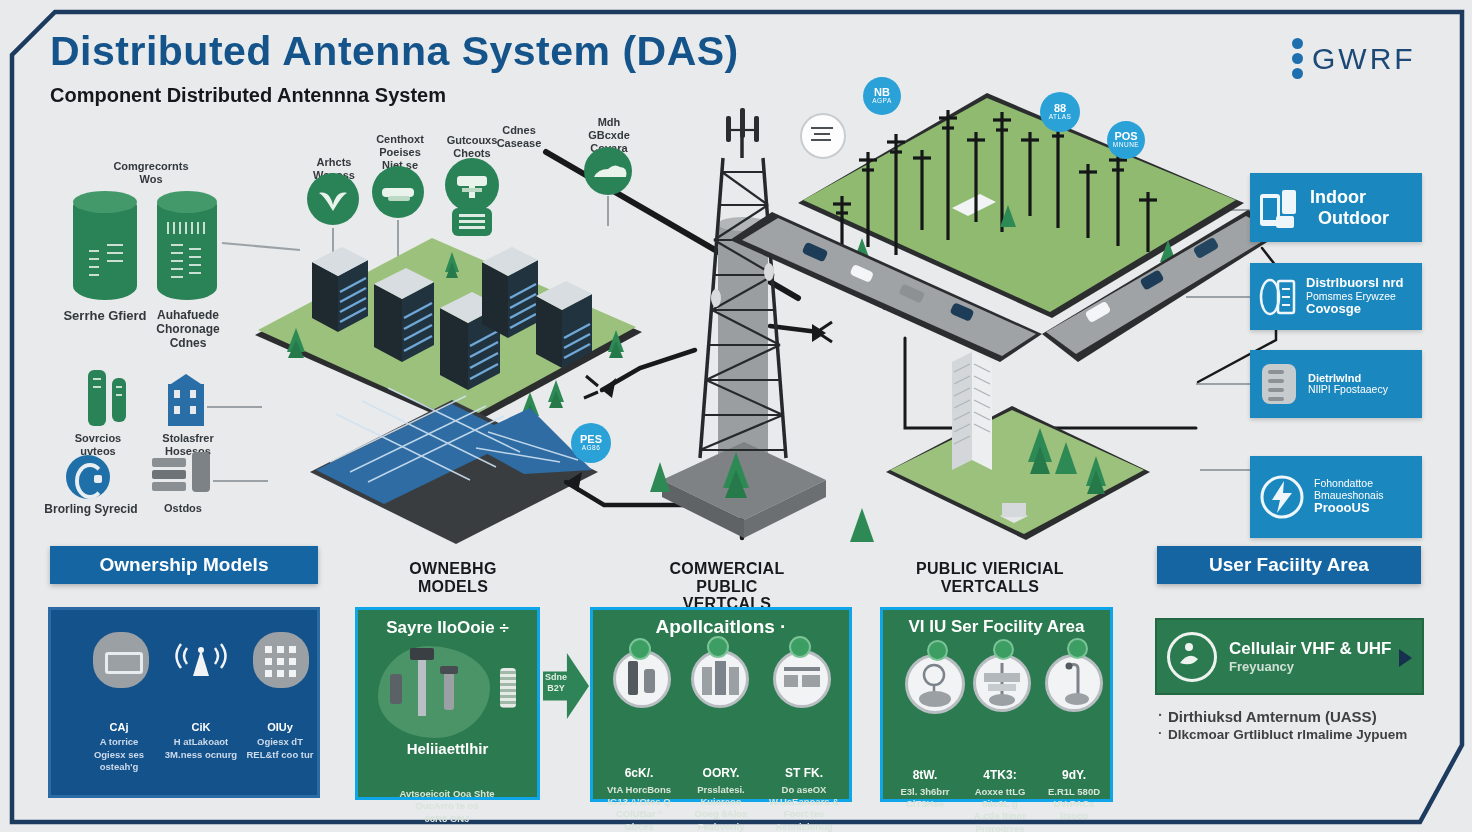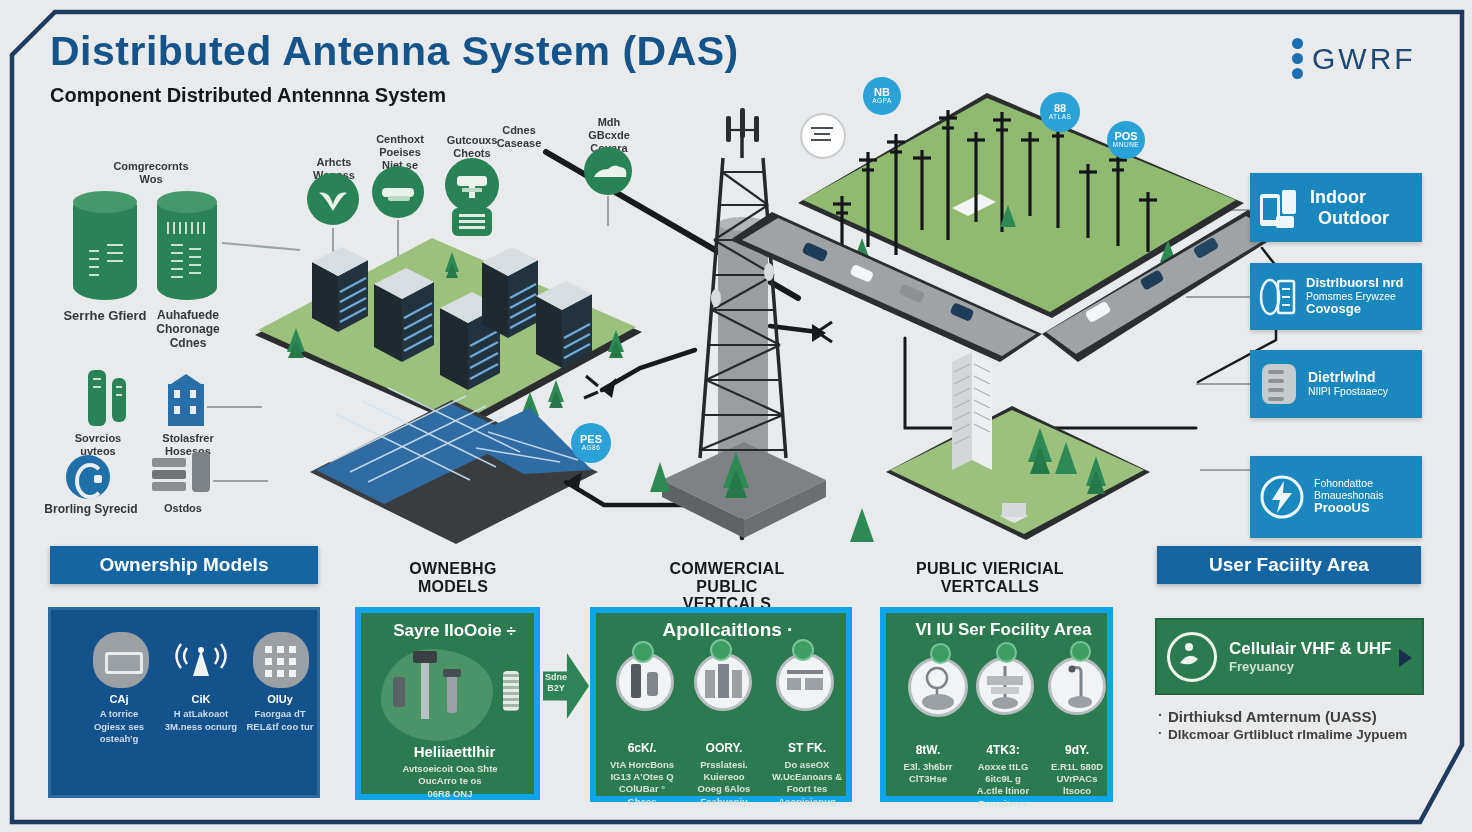--- a/index.html
+++ b/index.html
@@ -49,23 +49,23 @@
   .b-sm{font-size:10.5px;font-weight:400;}
   
   .banner{position:absolute;height:38px;background:#1565a3;color:#fff;font-size:19px;font-weight:700;
           display:flex;align-items:center;justify-content:center;box-shadow:0 2px 5px rgba(0,0,0,.25);}
   .hdr{position:absolute;text-align:center;font-weight:900;color:#17191c;font-size:16px;
        line-height:1.1;letter-spacing:.3px;}
   .hdr span{display:block;}
   
   .panel{position:absolute;box-sizing:border-box;}
   .p-blue{background:#14528c;border:3px solid #2a6aa5;}
-  .p-green{background:#2c7a4f;border:6px solid #0ea5e9;padding-left:7px;}
+  .p-green{background:#2c7a4f;border:3px solid #0ea5e9;}
   .ptitle{position:absolute;width:100%;text-align:center;color:#fff;font-weight:800;}
-  .pcol{position:absolute;text-align:center;line-height:1.3;}
+  .pcol{position:absolute;text-align:center;line-height:1.3;margin-top:28px;}
   .pcol b{display:block;color:#fff;font-size:11px;font-weight:800;margin-bottom:2px;}
   .pcol span{display:block;font-size:9.5px;color:#d8e4da;font-weight:600;}
   .p-blue .pcol span{color:#ccdaea;}
   .gray-circ{position:absolute;border-radius:50%;background:#9aa0a4;}
   .white-circ{position:absolute;border-radius:50%;background:#f2f3f4;border:3px solid #b7bdc1;}
   .mini-badge{position:absolute;border-radius:50%;background:#3c9e63;border:2px solid #7cc497;z-index:3;}
   
   .g-rect{position:absolute;background:#7d838a;}
   .g-light{position:absolute;background:#e9ecee;}
   
@@ -603,21 +603,21 @@
     <span>
       <svg width="42" height="52">
           <rect x="4" y="6" width="34" height="40" rx="8" fill="#c6cbce"></rect>
           <rect x="10" y="12" width="16" height="4" rx="2" fill="#8d9194"></rect>
           <rect x="10" y="21" width="16" height="4" rx="2" fill="#8d9194"></rect>
           <rect x="10" y="30" width="16" height="4" rx="2" fill="#8d9194"></rect>
           <rect x="10" y="39" width="16" height="4" rx="2" fill="#8d9194"></rect>
         </svg>
     </span>
     <span class="txt">
-        <span class="b-med" style="font-size:14px">Dietrlwlnd</span>
+        <span class="b-med" style="font-size:11px">Dietrlwlnd</span>
       <span class="b-sm">NIlPI Fpostaaecy</span>
       </span>
   </div>
   <div class="sbox" style="top:456px;height:82px;z-index:2">
     <span>
       <svg width="48" height="48">
           <circle cx="24" cy="24" r="20" fill="none" stroke="#eef6fa" stroke-width="3"></circle>
           <polygon points="26,8 14,27 22,27 19,40 34,20 25,20" fill="#eef6fa"></polygon>
         </svg>
     </span>
@@ -682,21 +682,21 @@
       <span>Ogiesx ses</span>
       <span>osteah'g</span>
     </div>
     <div class="pcol" style="left:104px;top:82px;width:92px">
       <b>CiK</b>
       <span>H atLakoaot</span>
       <span>3M.ness ocnurg</span>
     </div>
     <div class="pcol" style="left:184px;top:82px;width:90px">
       <b>OIUy</b>
-      <span>Faorgaa dT</span>
+      <span>Ogiesx dT</span>
       <span>REL&amp;tf coo tur</span>
     </div>
   </div>
 
   <div class="panel p-green" style="left:355px;top:607px;width:185px;height:193px;z-index:2">
     <div class="ptitle" style="top:8px;font-size:17px">Sayre IloOoie ÷</div>
     <div class="blob" style="left:20px;top:36px;width:112px;height:92px">
       <span class="g-rect" style="left:40px;top:8px;width:8px;height:62px;background:#b9bfc4"></span>
       <span class="g-rect" style="left:32px;top:2px;width:24px;height:12px;background:#3a3f44;border-radius:2px"></span>
       <span class="g-rect" style="left:12px;top:28px;width:12px;height:30px;background:#5a6167;border-radius:3px"></span>

